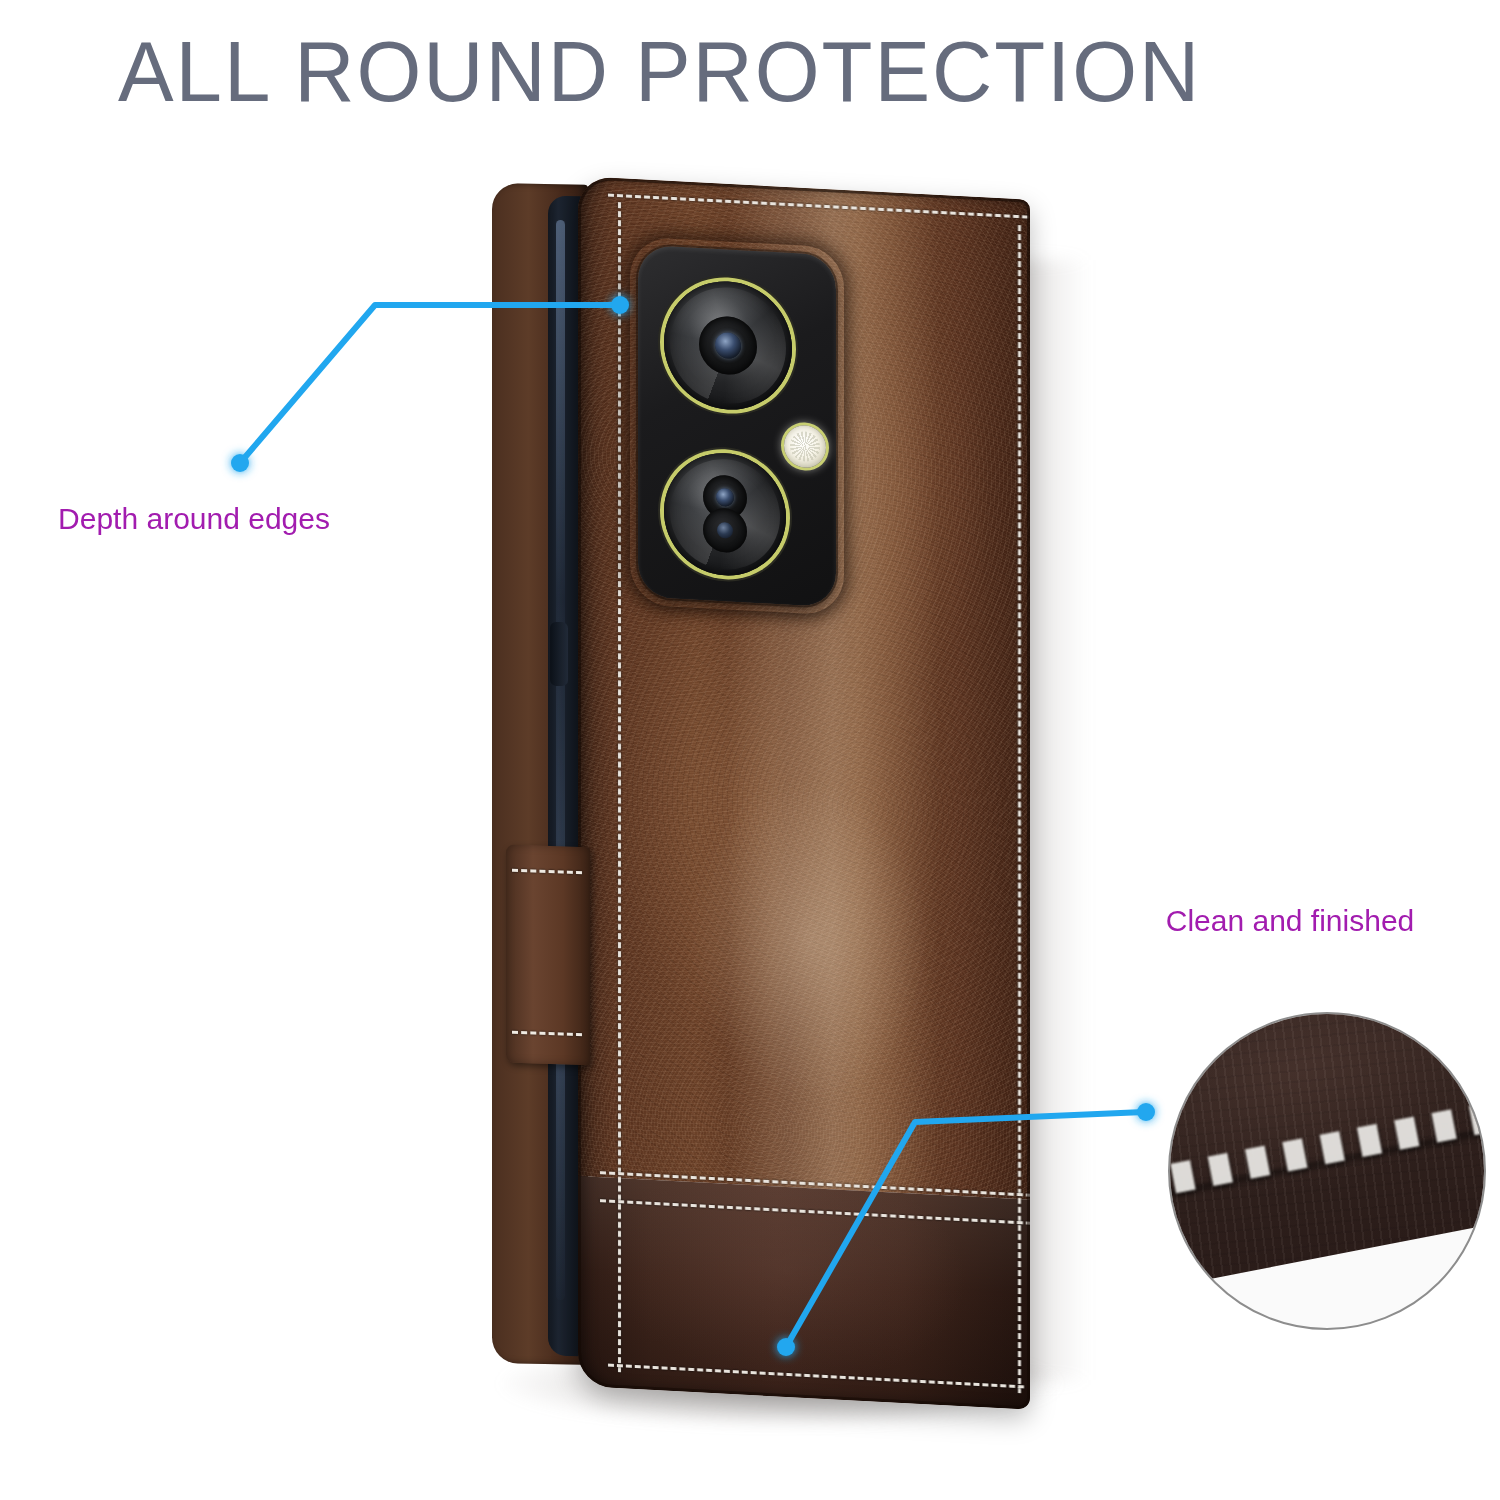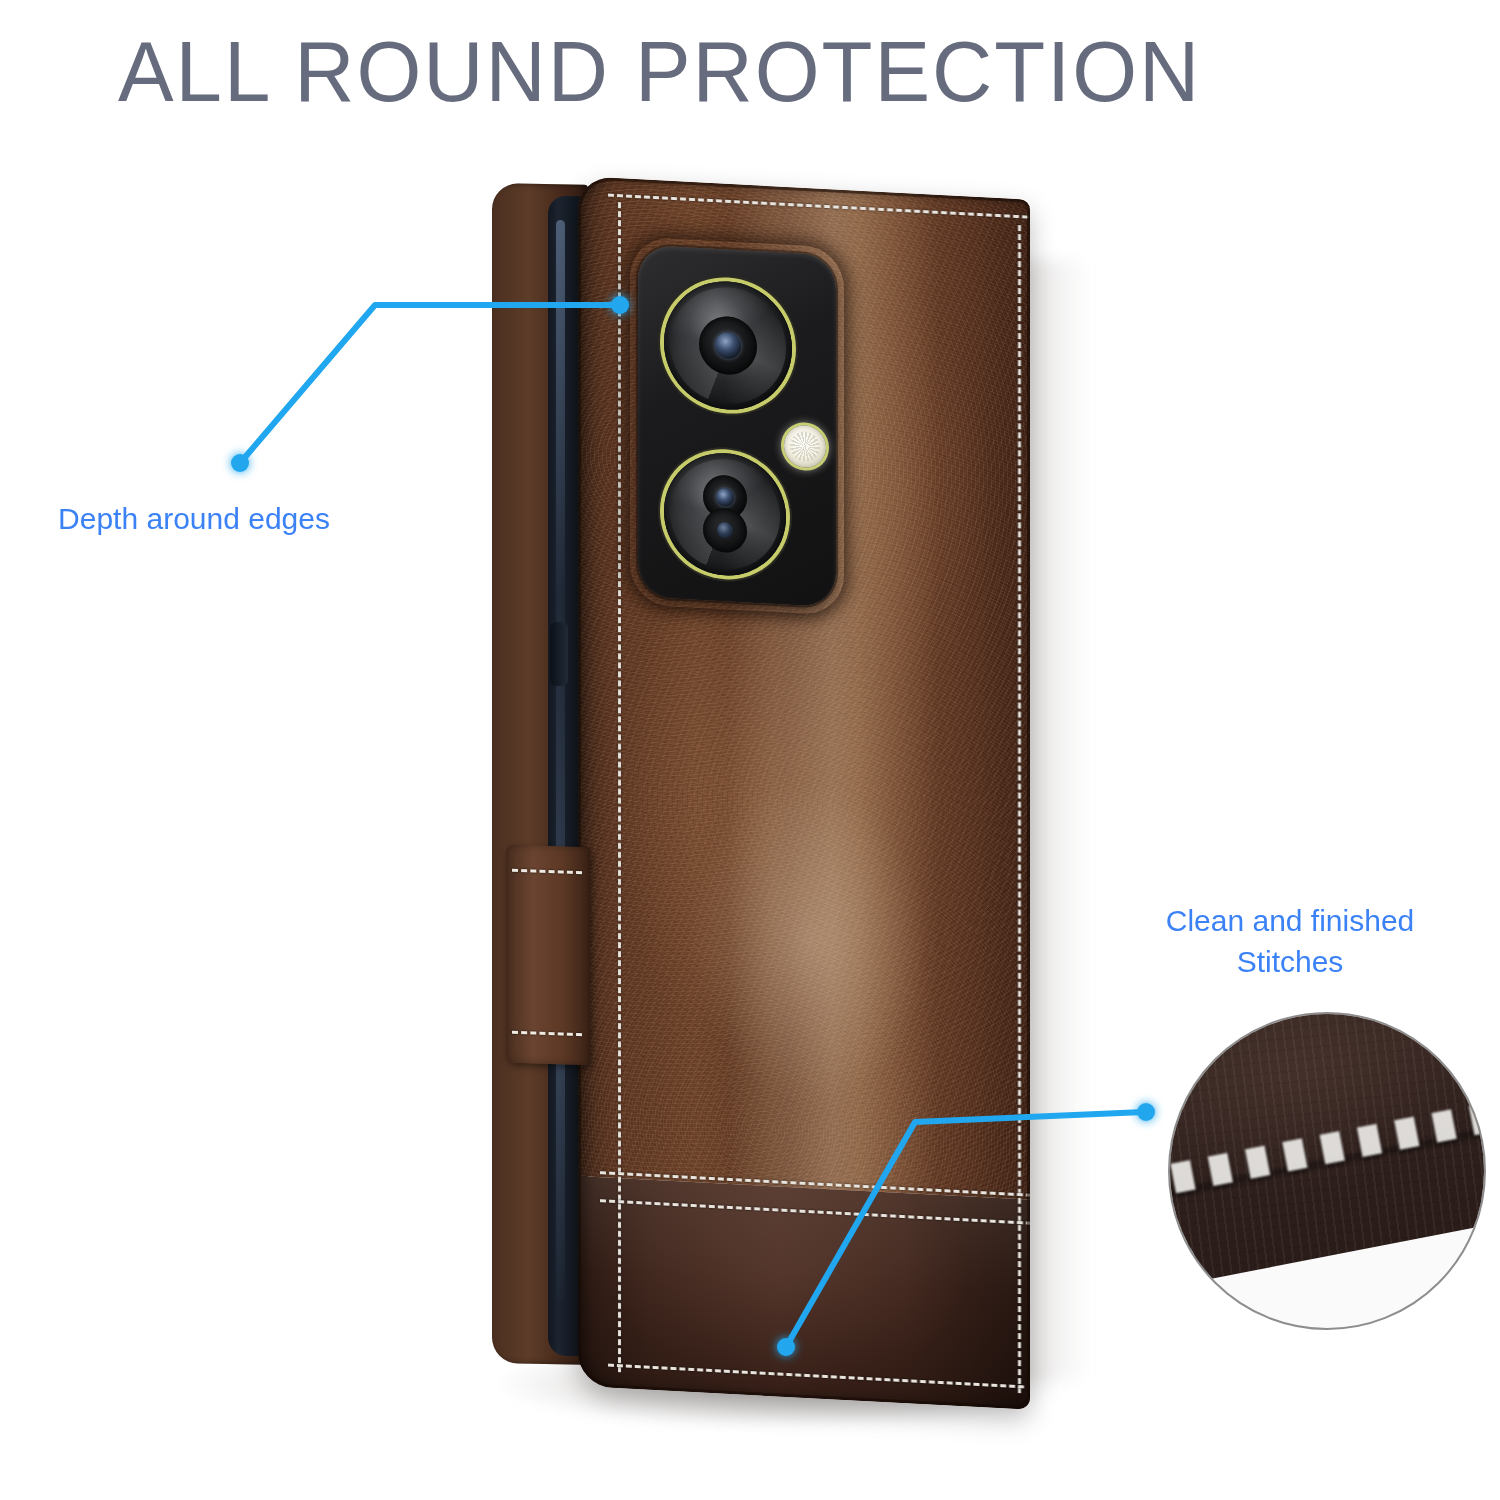--- a/index.html
+++ b/index.html
@@ -21,21 +21,21 @@
     color:#666c7d;
     font-weight:400;
     transform:scaleX(0.97);
     transform-origin:left top;
     white-space:nowrap;
   }
 
   
   .callout{
     position:absolute;
-    color:#3b82f6;
+    color:#a21caf;
     font-size:30px;
     line-height:1.38;
     text-align:center;
     white-space:nowrap;
   }
   .callout.left{ left:18px; top:498px; width:352px; }
   .callout.right{ left:1110px; top:900px; width:360px; }
   .callout .ln{display:block;}
 
   
@@ -400,16 +400,15 @@
       <circle cx="1146" cy="1112" r="9" fill="#21a7ef" filter="url(#glow)"></circle>
     </g>
   </svg>
 
   <div class="callout left">
     <span class="ln">Depth around edges</span>
   </div>
 
   <div class="callout right">
     <span class="ln">Clean and finished</span>
-    <span class="ln">Stitches</span>
   </div>
 
 </div>
 
 </body></html>

